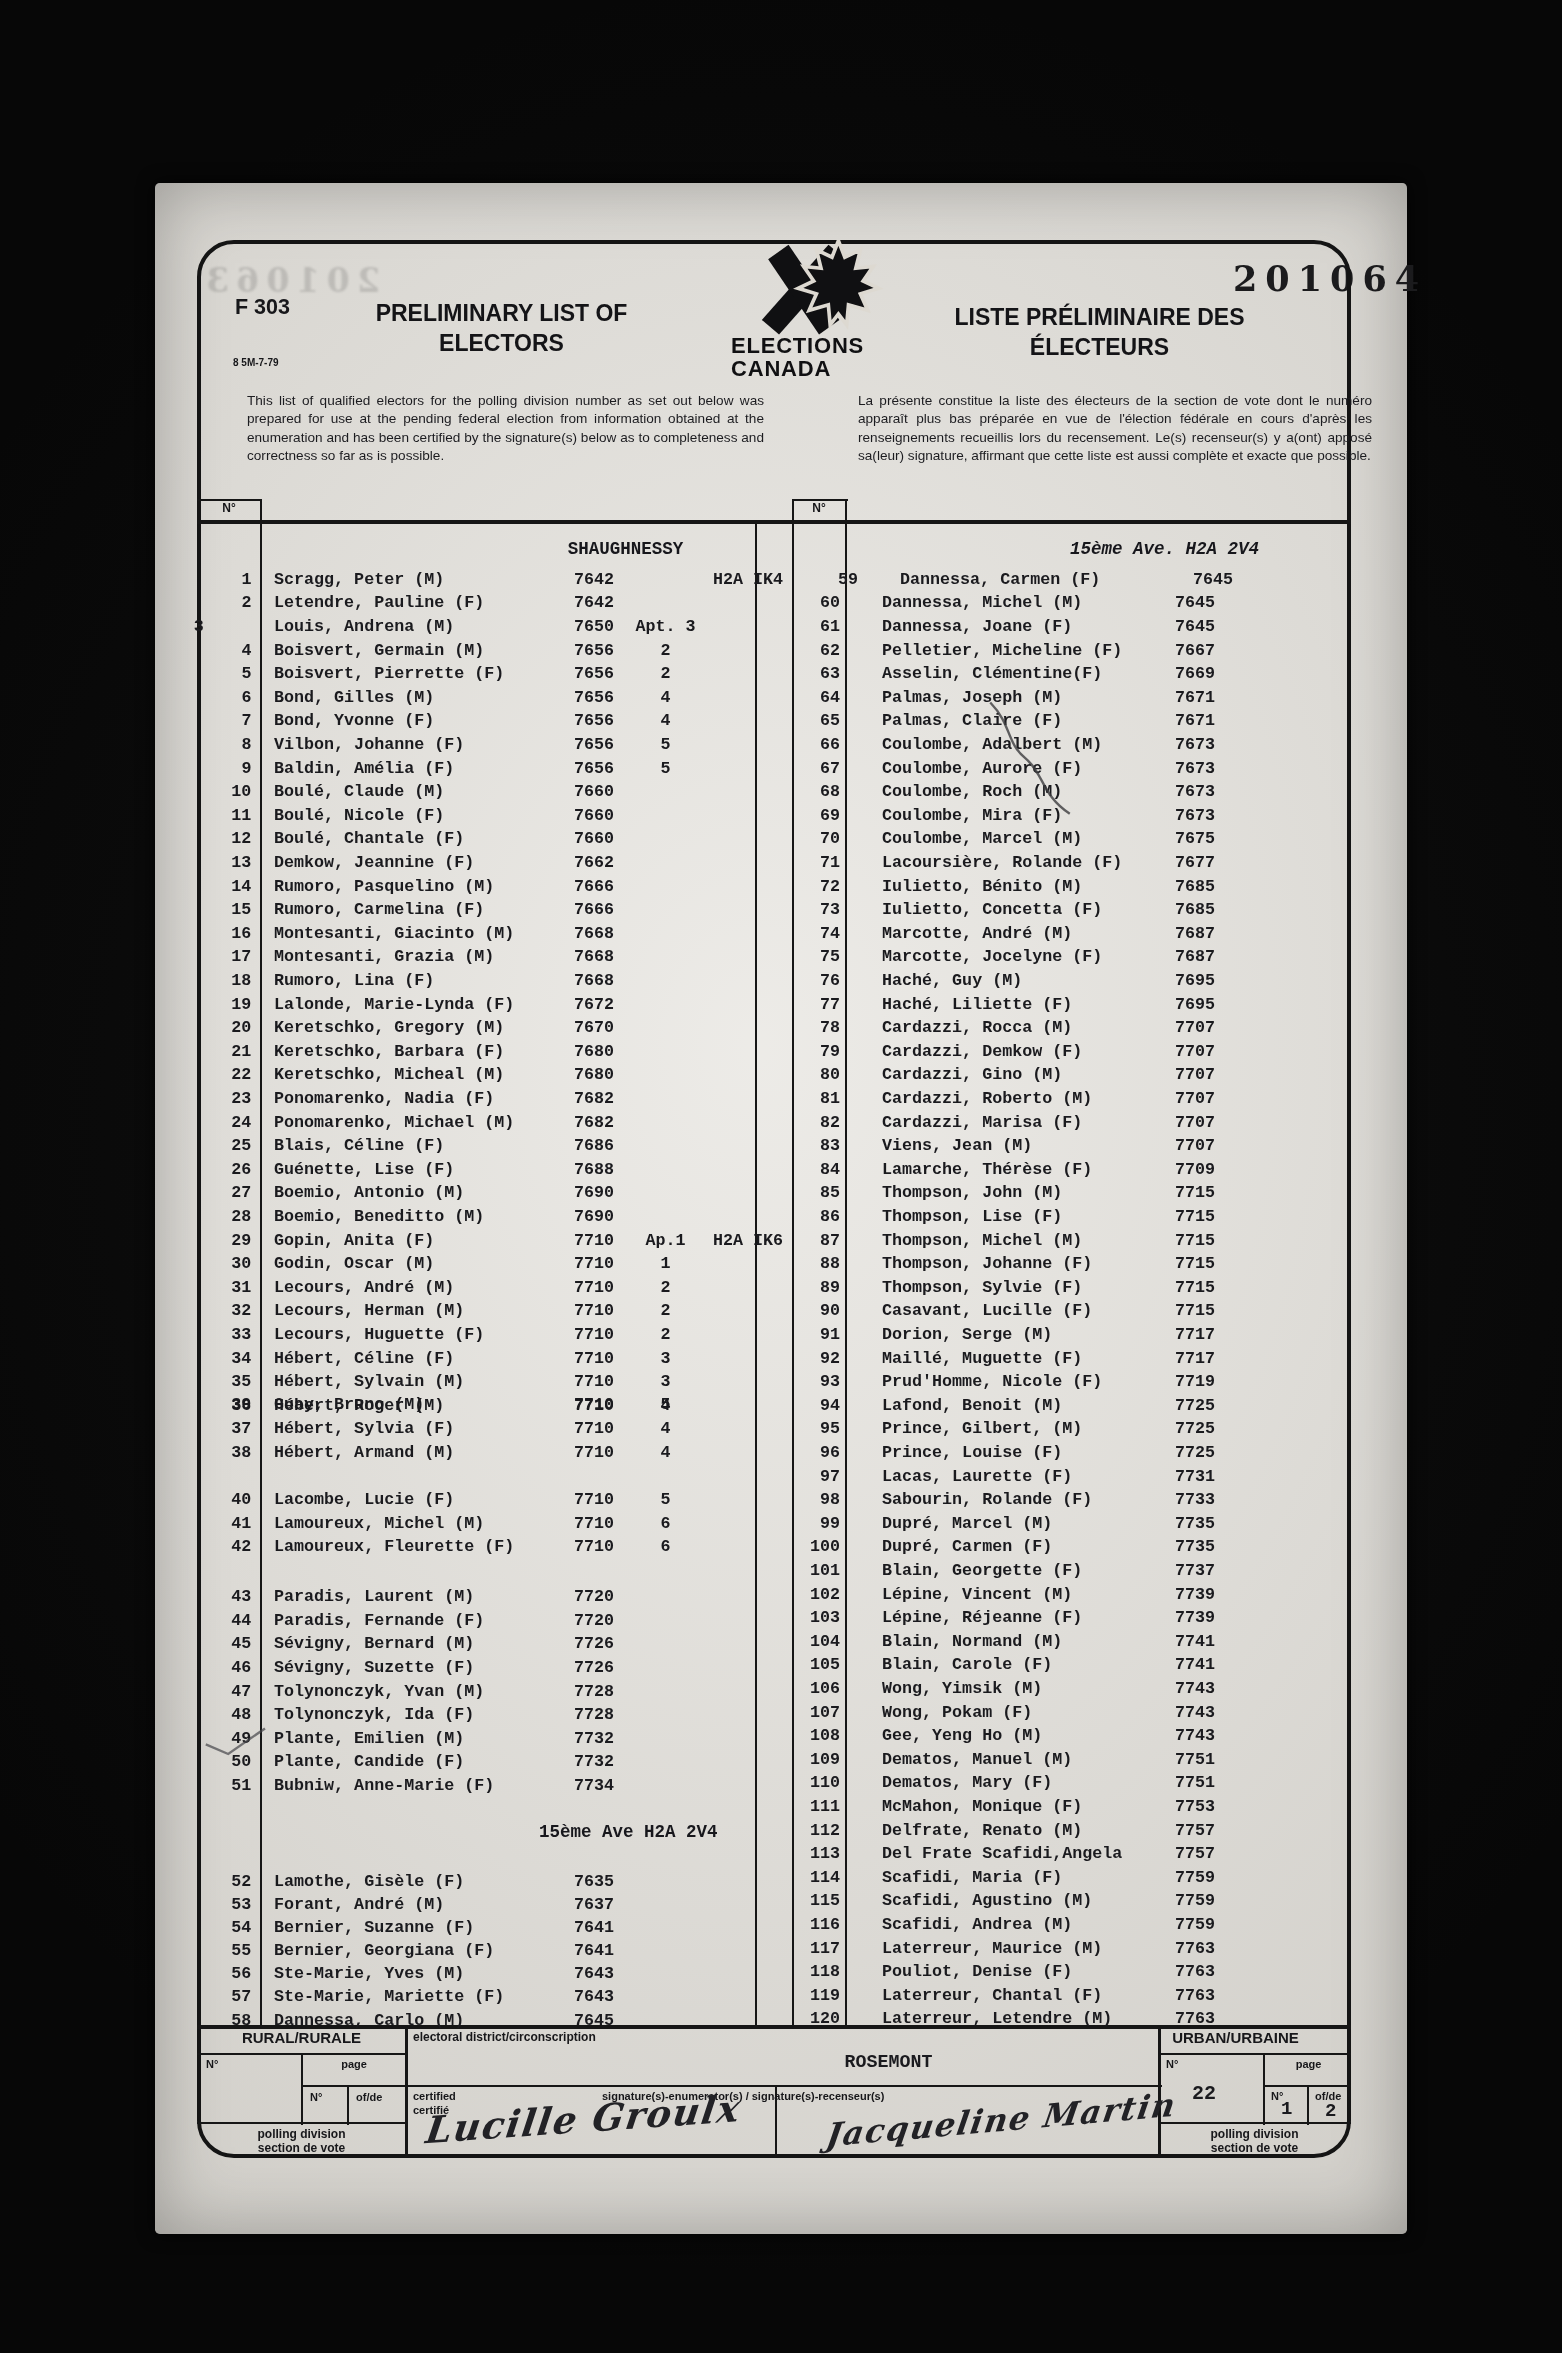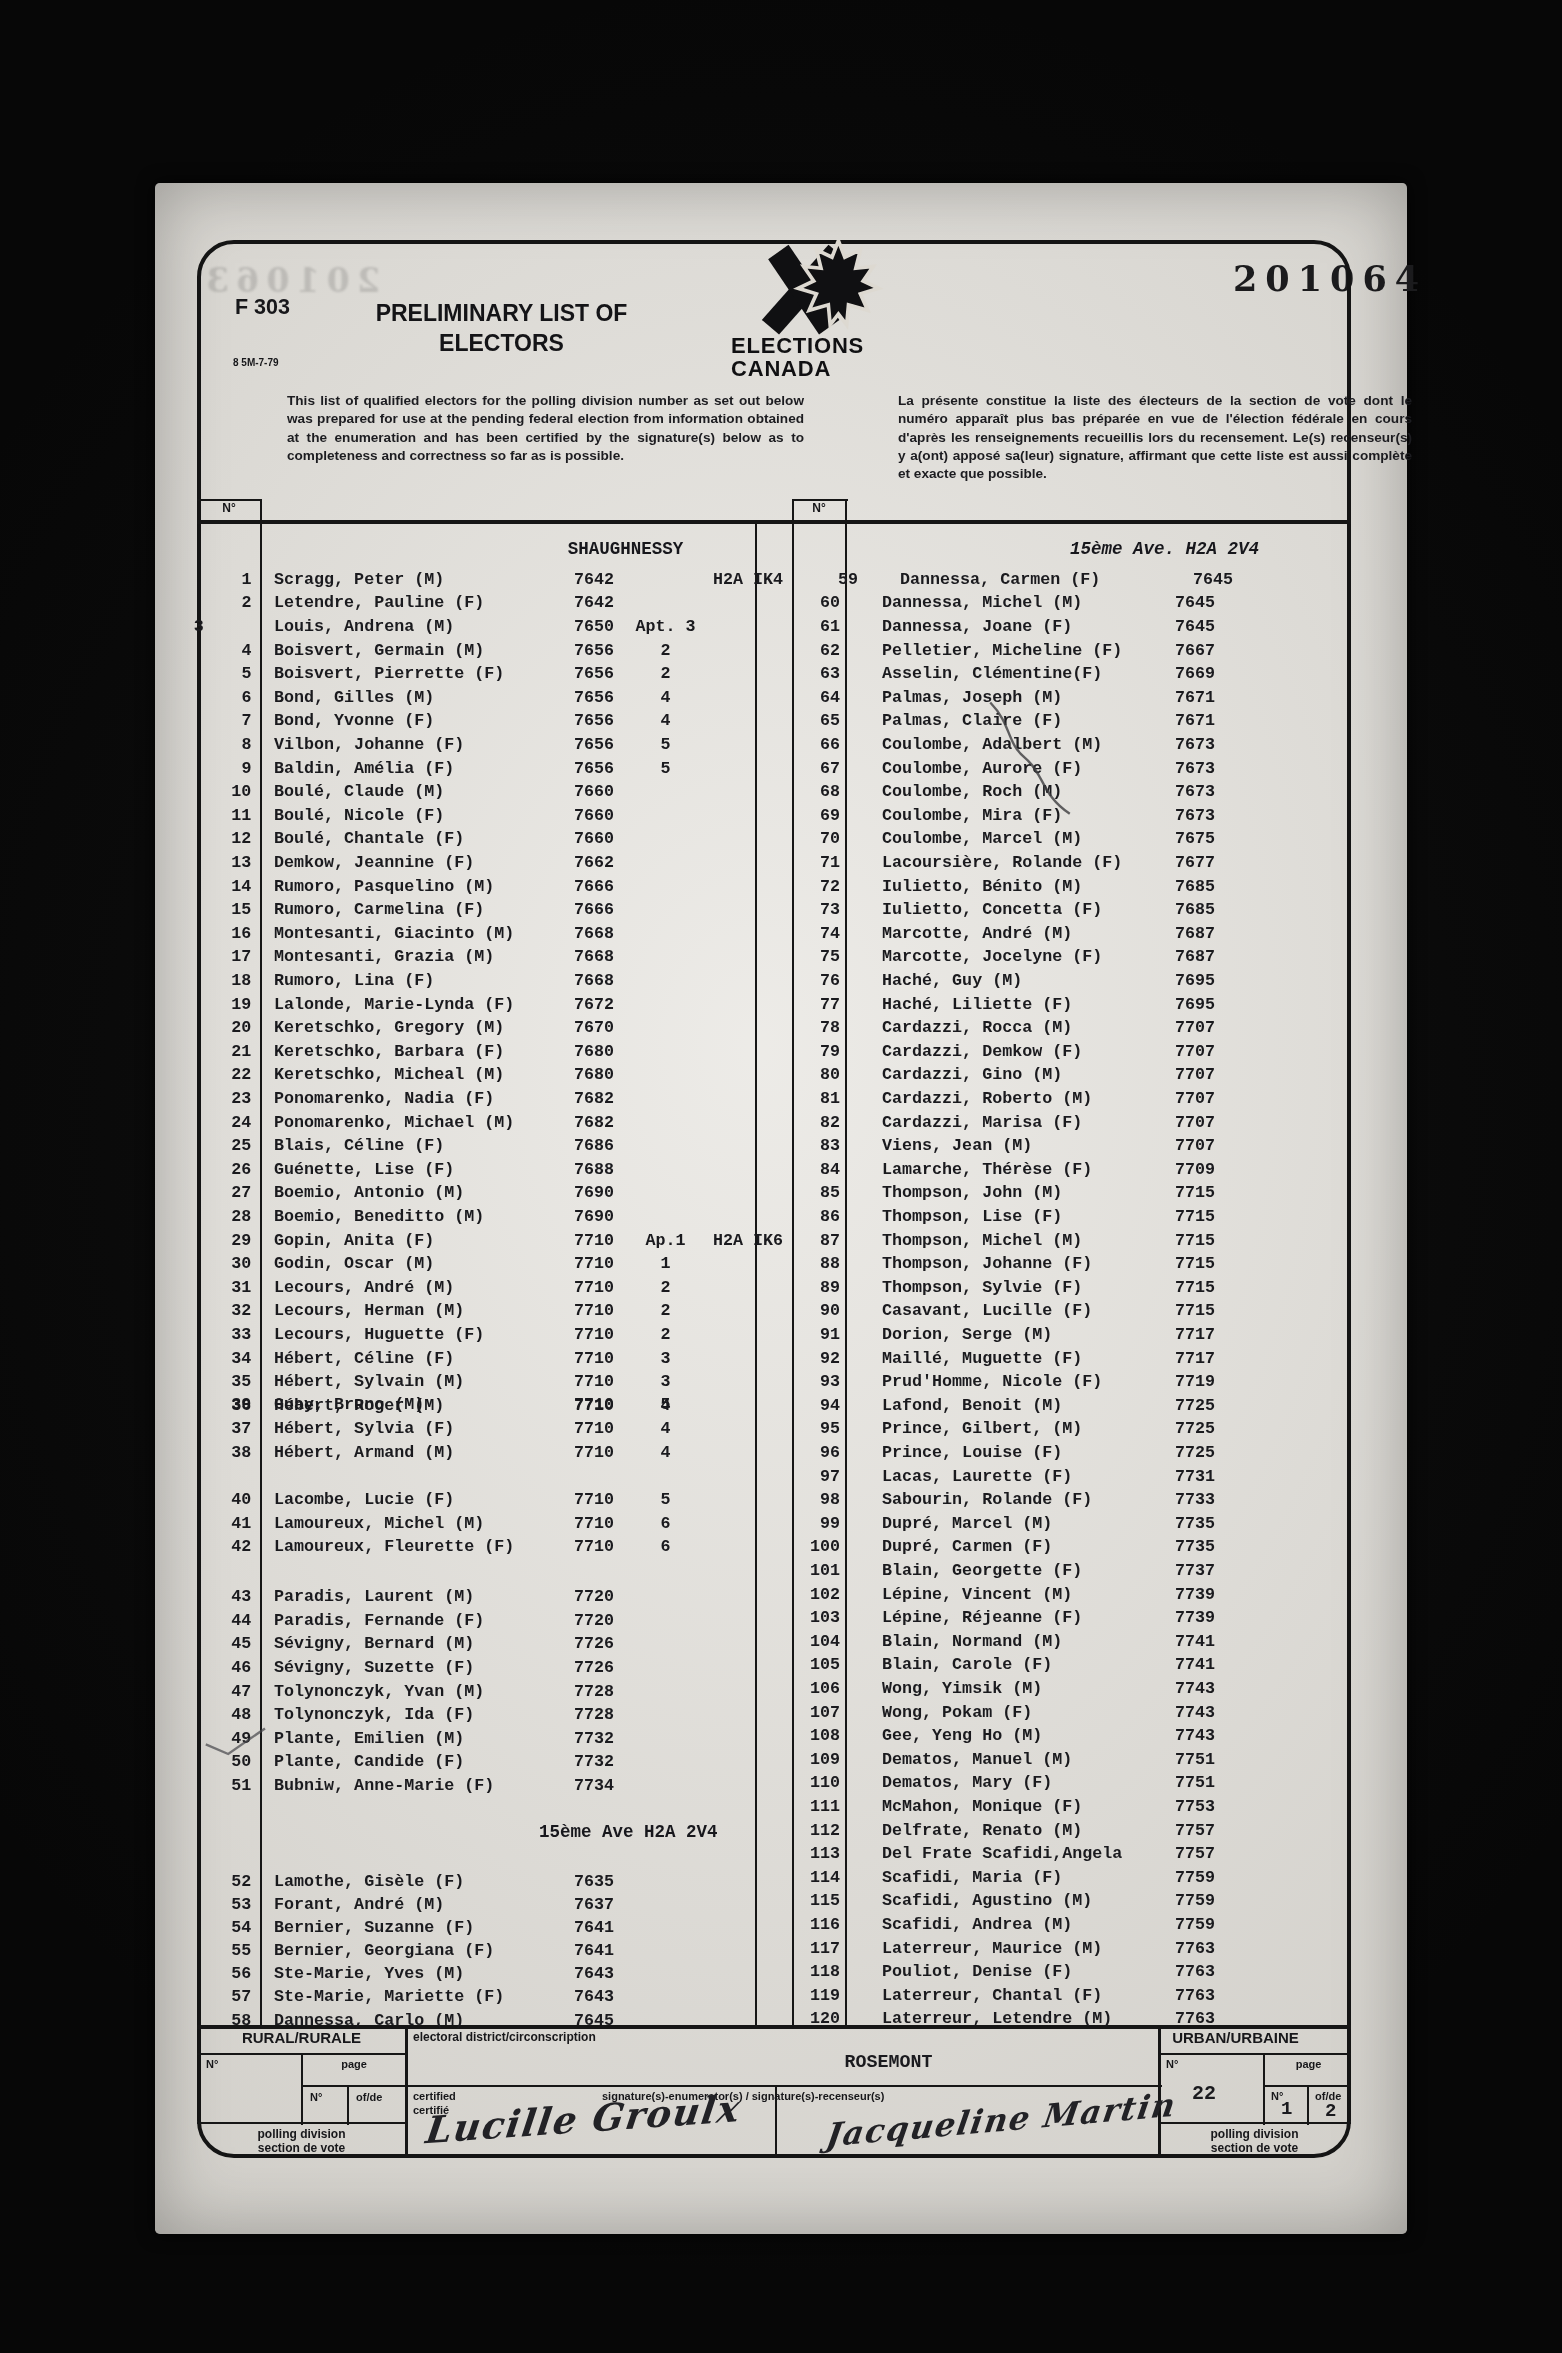--- a/index.html
+++ b/index.html
@@ -44,21 +44,21 @@
   .ra .num{left:0;width:45px;text-align:right;}
   .ra .nm{left:87px;}
   .ra .cv{left:380px;}
   .sec{position:absolute;font:700 17.5px "Liberation Mono", monospace;color:#17171c;}
   .ghost{position:absolute;left:44px;top:78px;
     font:700 33px "DejaVu Serif", serif;letter-spacing:7.2px;
     color:rgba(45,45,48,.17);transform:scaleX(-1);filter:blur(1px);}
   .stamp{position:absolute;left:1078px;top:75px;
     font:700 35px "DejaVu Serif", serif;letter-spacing:8px;color:#1b1b1d;}
   .titleblock{position:absolute;text-align:center;color:#141417;font-weight:700;}
-  .intro{position:absolute;color:#1c1c20;font-weight:700;font-size:13.6px;line-height:18.3px;text-align:justify;margin-left:40px;}
+  .intro{position:absolute;color:#1c1c20;font-weight:400;font-size:13.6px;line-height:18.3px;text-align:justify;}
   .sig{position:absolute;font-family:"DejaVu Serif", serif;font-style:italic;font-weight:700;
     color:#222226;letter-spacing:1.6px;}
   .logo-text{position:absolute;color:#101012;font-weight:700;font-size:22px;letter-spacing:0.8px;line-height:23px;}
 </style>
 </head>
 <body>
 
 <div class="scan-bg"></div>
 
 <div class="paper">
@@ -70,20 +70,24 @@
   <div class="formborder"></div>
 
   <div class="lbl" style="left:80px;top:112px;font-size:21.5px;">F 303</div>
   <div class="lbl" style="left:78px;top:174px;font-size:10px;">8 5M-7-79</div>
 
   <div class="titleblock" style="left:179px;top:116px;width:335px;font-size:23px;line-height:29.5px;">
     <div>PRELIMINARY LIST OF</div>
     <div>ELECTORS</div>
   </div>
 
+  <div class="titleblock" style="left:777px;top:120px;width:335px;font-size:23px;line-height:29.5px;">
+    <div>LISTE PRÉLIMINAIRE DES</div>
+    <div>ÉLECTEURS</div>
+  </div>
 
   <svg width="199" height="104" viewBox="0 0 250 130" style="position:absolute;left:566px;top:57px;">
     <g fill="#101012" transform="translate(104,62) skewX(-6)">
       <rect x="-15" y="-60" width="30" height="120" transform="rotate(38)"></rect>
       <rect x="-15" y="-60" width="30" height="120" transform="rotate(-38)"></rect>
     </g>
     <g transform="translate(90,-4) scale(1.15)">
       <path d="M50 4 L57 22 L74 14 L69 34 L88 32 L77 48 L94 56 L74 62 L82 80 L61 74 L59 96 L50 84 L41 96 L39 74 L18 80 L26 62 L6 56 L23 48 L12 32 L31 34 L26 14 L43 22 Z" fill="#101012" stroke="#ddd9d1" stroke-width="4"></path>
     </g>
   </svg>

